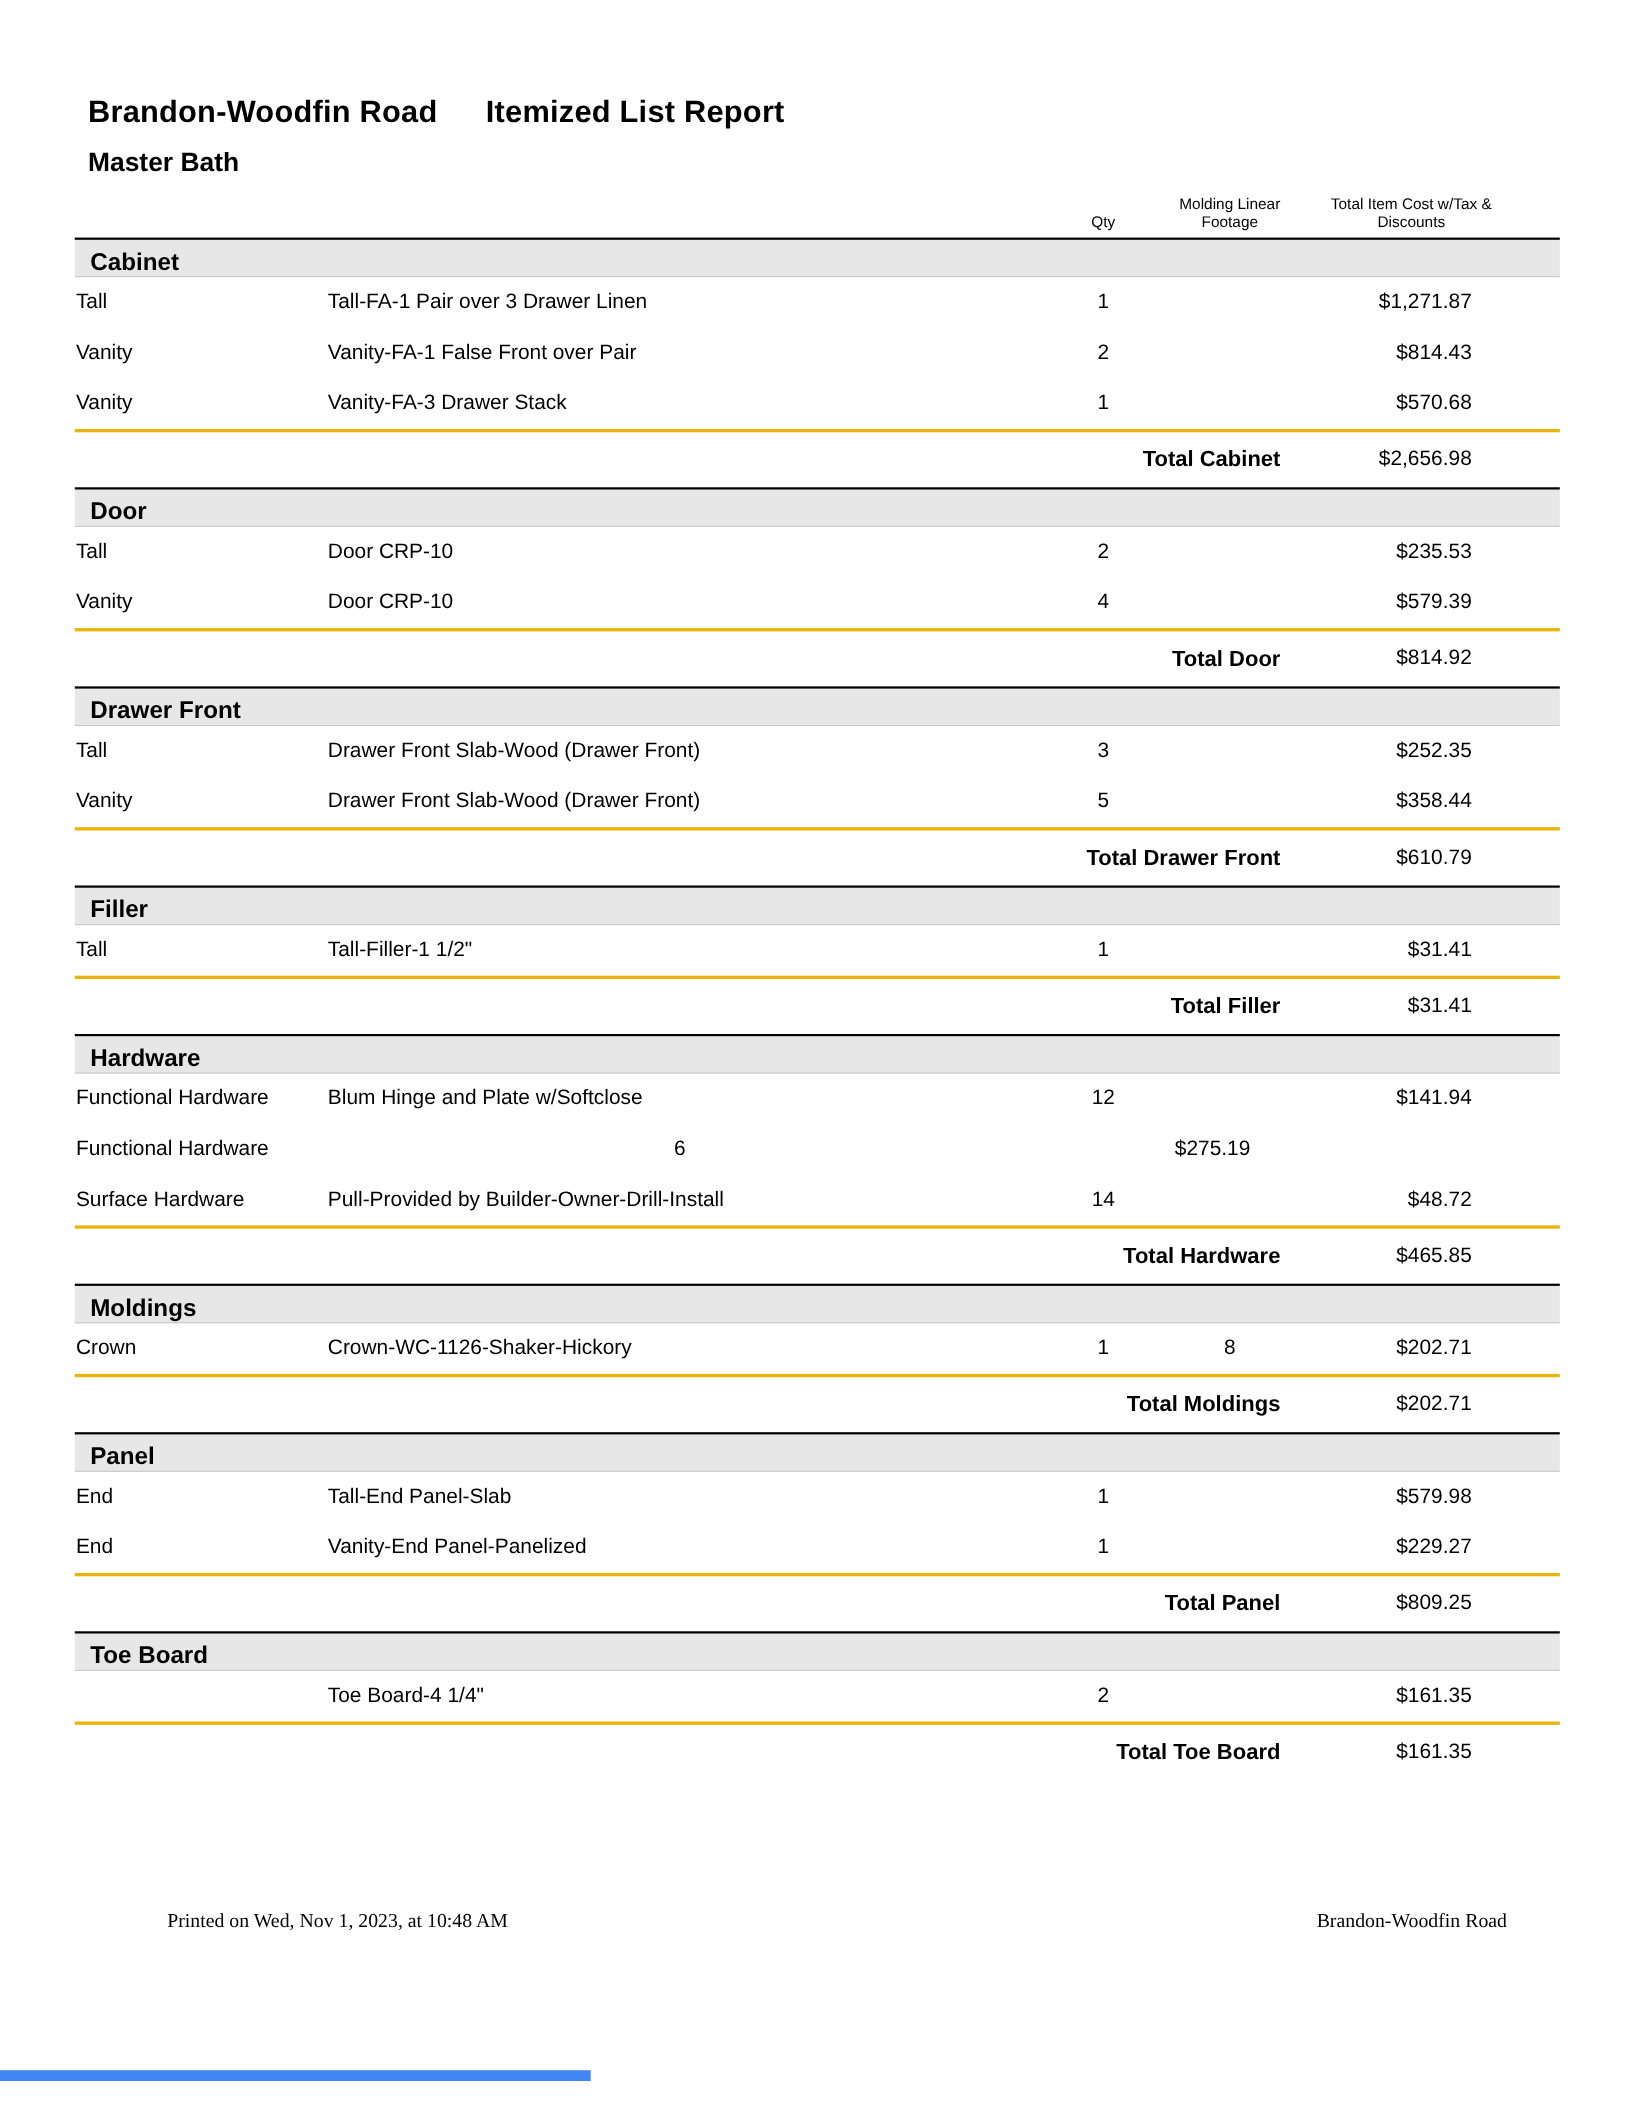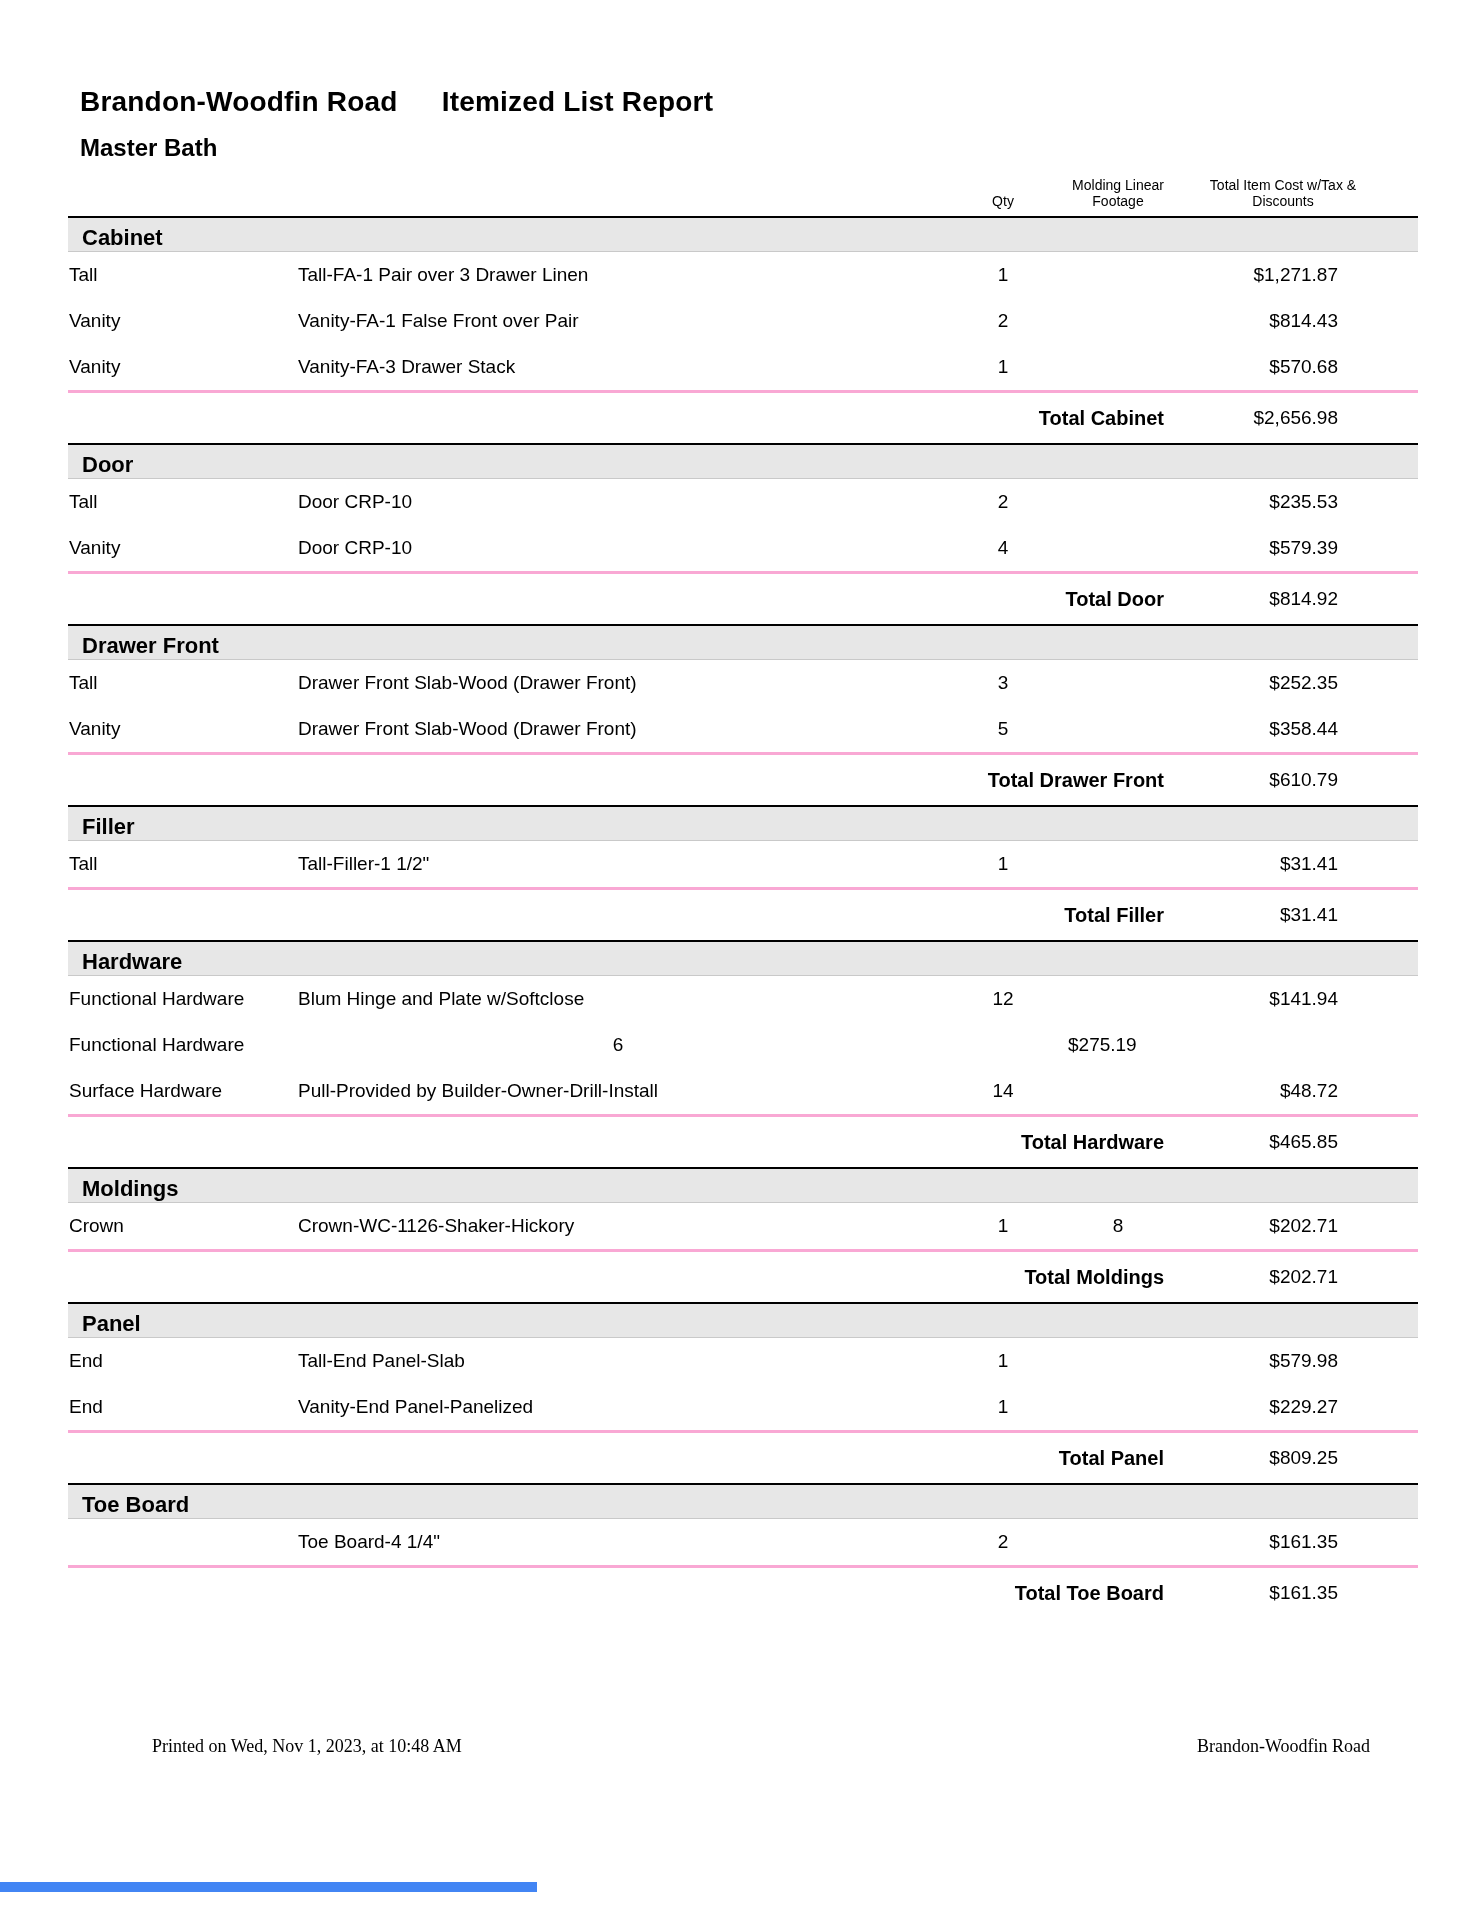--- a/index.html
+++ b/index.html
@@ -73,21 +73,21 @@
     font-size: 19px;
   }
   .item-row .type { padding-left: 1px; }
   .item-row .qty, .item-row .molding { text-align: center; }
   .item-row .cost { text-align: right; padding-right: 80px; }
   .total-row {
     display: grid;
     grid-template-columns: 230px 640px 130px 100px 1fr;
     align-items: center;
     height: 53px;
-    border-top: 3px solid #f9a8d4;
+    border-top: 3px solid #eab308;
     font-size: 20px;
   }
   .total-row .total-label {
     grid-column: 1 / 5;
     text-align: right;
     font-weight: bold;
     padding-right: 4px;
   }
   .total-row .total-value {
     grid-column: 5;

